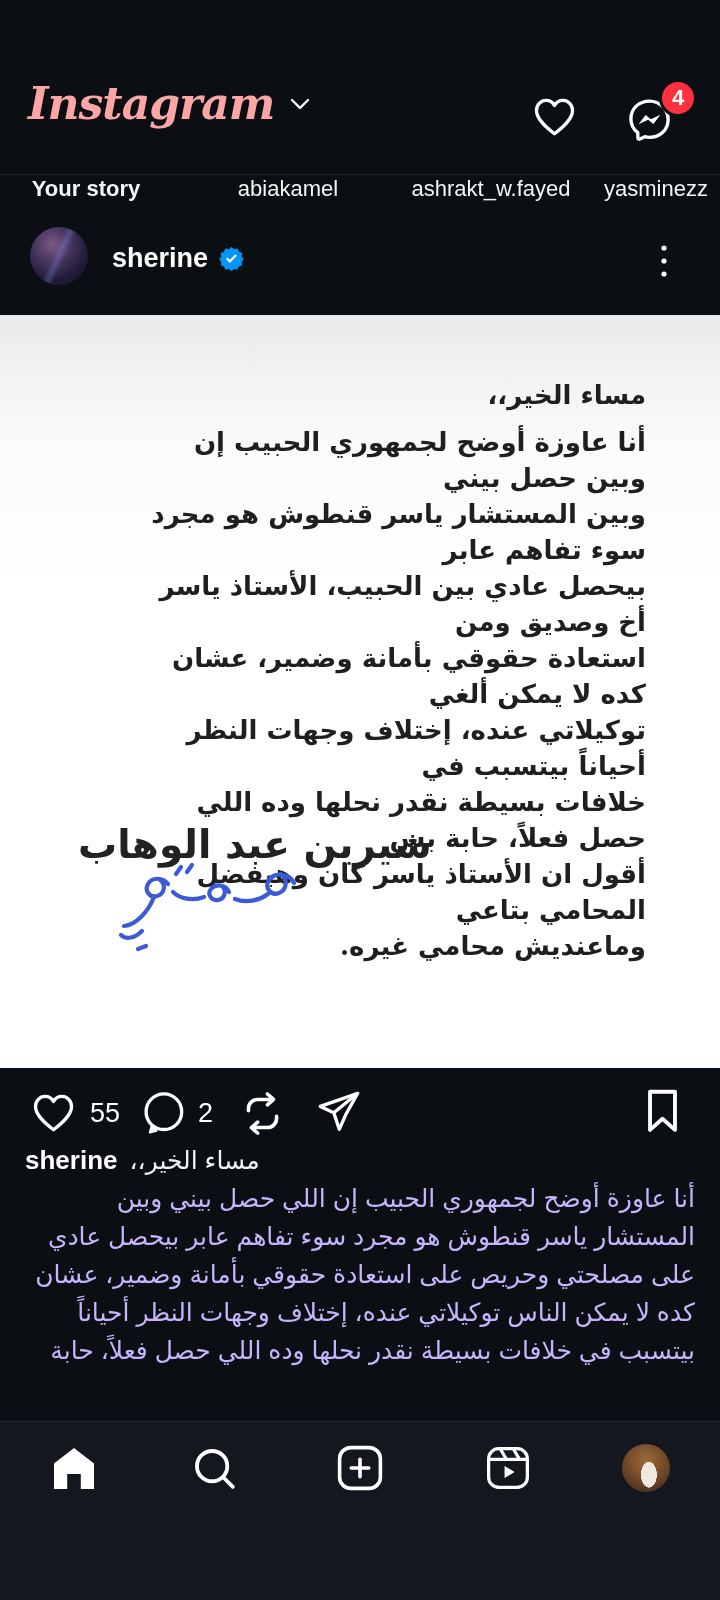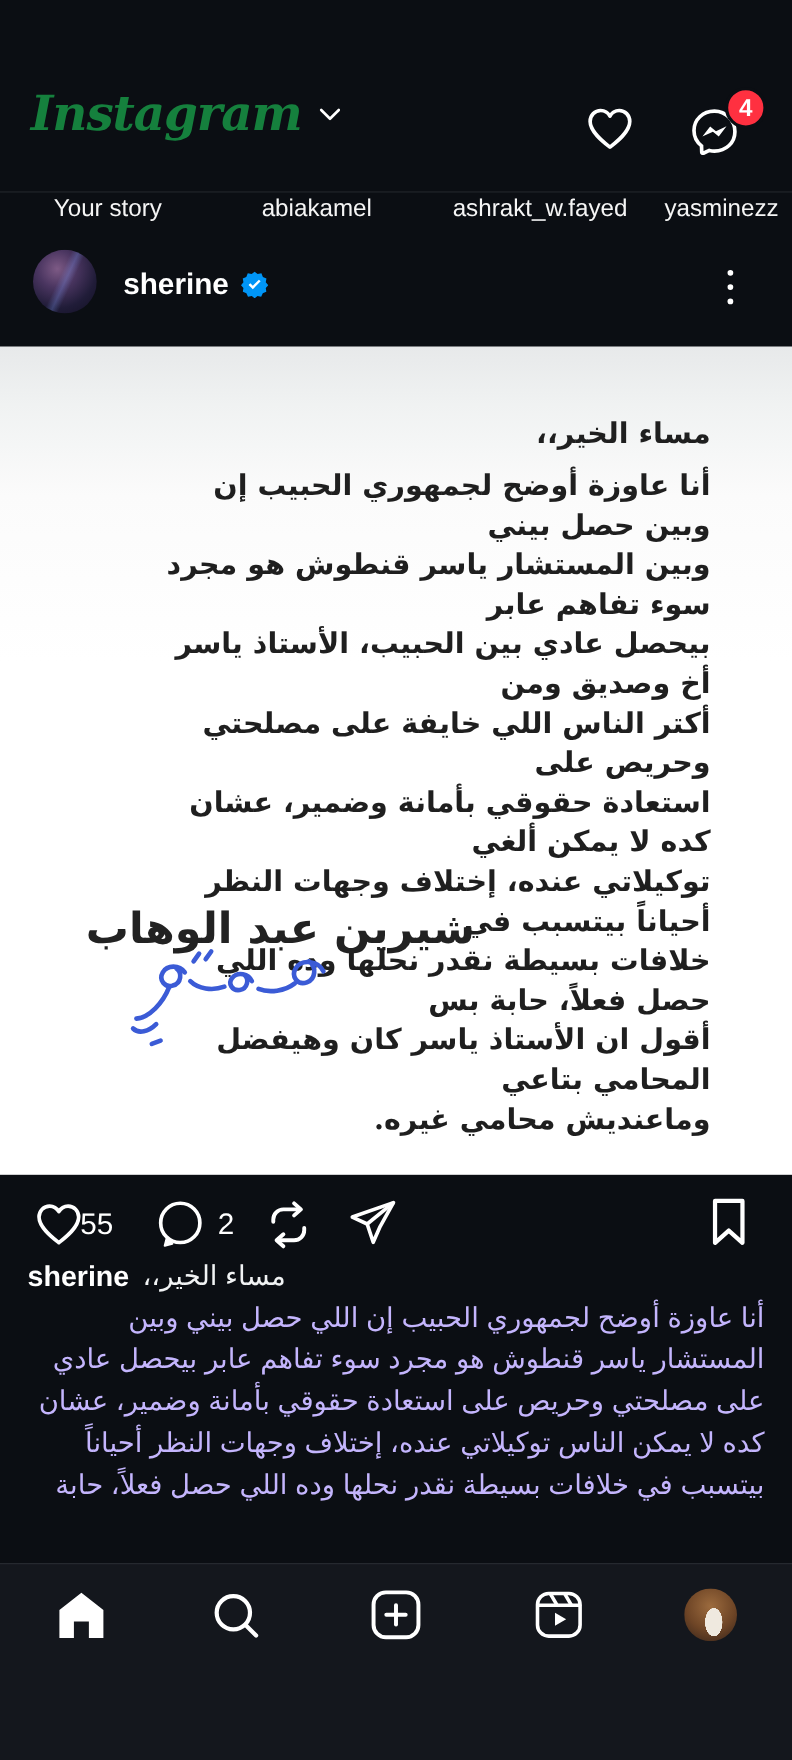--- a/index.html
+++ b/index.html
@@ -9,21 +9,21 @@
     font-family:"Liberation Sans","DejaVu Sans",sans-serif;
     -webkit-font-smoothing:antialiased;
   }
   .abs{position:absolute;}
   svg{display:block;}
 
   
   .logo-row{left:28px;top:82px;display:flex;align-items:center;gap:16px;}
   .logo-text{
     font-family:"DejaVu Serif","Liberation Serif",serif;
-    font-style:italic;font-weight:700;font-size:44px;color:#15803d;
+    font-style:italic;font-weight:700;font-size:44px;color:#fca5a5;
     letter-spacing:-1px;line-height:1;
   }
   .hdr-btn{background:none;border:none;padding:0;cursor:pointer;}
   .badge{
     left:659px;top:79px;width:38px;height:38px;border-radius:50%;
     background:#ff3040;border:3px solid #0b0e13;box-sizing:border-box;
     display:flex;align-items:center;justify-content:center;
     font-size:22px;font-weight:700;color:#fff;
   }
   .hdr-divider{left:0;top:174px;width:720px;height:1px;background:#23272c;}
@@ -116,21 +116,21 @@
         <path d="M6.4 14.4l3.6-4.7 2.7 2.2 4.9-2.3-3.6 4.7-2.7-2.2z" fill="#fff"></path>
       </svg>
     </span>
   </button>
   <div class="abs badge">
     <span>4</span>
   </div>
 
   <div class="abs hdr-divider"></div>
 
-  <button class="abs story-label" style="left:98px;transform:translateX(-50%);">Your story</button>
+  <button class="abs story-label" style="left:86px;transform:translateX(-50%);font-weight:bold;">Your story</button>
   <button class="abs story-label" style="left:288px;transform:translateX(-50%);">abiakamel</button>
   <button class="abs story-label" style="left:491px;transform:translateX(-50%);">ashrakt_w.fayed</button>
   <button class="abs story-label" style="left:604px;">yasminezz</button>
 
   <button class="abs post-avatar"></button>
   <div class="abs post-user">
     <button class="post-username">sherine</button>
     <span>
       <svg width="25" height="25" viewBox="0 0 24 24">
         <path d="M12 .9l2.6 2.1 3.3-.6 1.3 3.1 3.1 1.3-.6 3.3 2.2 2.6-2.2 2.5.5 3.3-3.1 1.2-1.4 3.1-3.2-.7-2.5 2.1-2.5-2.1-3.3.7-1.4-3.1-3.1-1.2.5-3.3L.1 12.7l2.1-2.6-.6-3.3 3.1-1.3 1.3-3.1 3.4.6z" fill="#0095f6"></path>
@@ -147,21 +147,20 @@
         </svg>
     </span>
   </button>
 
   <div class="abs photo">
     <div class="letter-text">
       <div class="letter-greeting">مساء الخير،،</div>
       <div>أنا عاوزة أوضح لجمهوري الحبيب إن وبين حصل بيني</div>
       <div>وبين المستشار ياسر قنطوش هو مجرد سوء تفاهم عابر</div>
       <div>بيحصل عادي بين الحبيب، الأستاذ ياسر أخ وصديق ومن</div>
-      <div>أكتر الناس اللي خايفة على مصلحتي وحريص على</div>
       <div>استعادة حقوقي بأمانة وضمير، عشان كده لا يمكن ألغي</div>
       <div>توكيلاتي عنده، إختلاف وجهات النظر أحياناً بيتسبب في</div>
       <div>خلافات بسيطة نقدر نحلها وده اللي حصل فعلاً، حابة بس</div>
       <div>أقول ان الأستاذ ياسر كان وهيفضل المحامي بتاعي</div>
       <div>وماعنديش محامي غيره.</div>
     </div>
     <div class="sig-name">شيرين عبد الوهاب</div>
     <span class="sig-svg">
       <svg width="195" height="98" viewBox="0 0 195 98">
         <g fill="none" stroke="#3b5bd6" stroke-width="4.2" stroke-linecap="round" stroke-linejoin="round">
@@ -180,21 +179,21 @@
     </span>
   </div>
 
   <button class="act-btn" style="left:30px;top:1089px;">
     <span>
       <svg width="47" height="47" viewBox="0 0 24 24">
           <path d="M12 20.8C8.8 18.3 2.8 13.7 2.8 8.9c0-2.9 2.2-5.1 4.9-5.1 1.8 0 3.4 1 4.3 2.6.9-1.6 2.5-2.6 4.3-2.6 2.7 0 4.9 2.2 4.9 5.1 0 4.8-6 9.4-9.2 11.9z" fill="none" stroke="#fff" stroke-width="1.7" stroke-linejoin="round"></path>
         </svg>
     </span>
   </button>
-  <button class="act-count" style="left:73px;background:none;border:none;padding:0;text-align:right;">55</button>
+  <button class="act-count" style="left:90px;background:none;border:none;padding:0;text-align:right;">55</button>
 
   <button class="act-btn" style="left:140px;top:1089px;">
     <span>
       <svg width="47" height="47" viewBox="0 0 24 24">
         <circle cx="12.2" cy="11.6" r="9.1" fill="none" stroke="#fff" stroke-width="1.7"></circle>
         <path d="M5.9 18.8L5 22.2l3.5-.9z" fill="#fff" stroke="#fff" stroke-width="1" stroke-linejoin="round"></path>
       </svg>
     </span>
   </button>
   <button class="act-count" style="left:198px;background:none;border:none;padding:0;">2</button>

